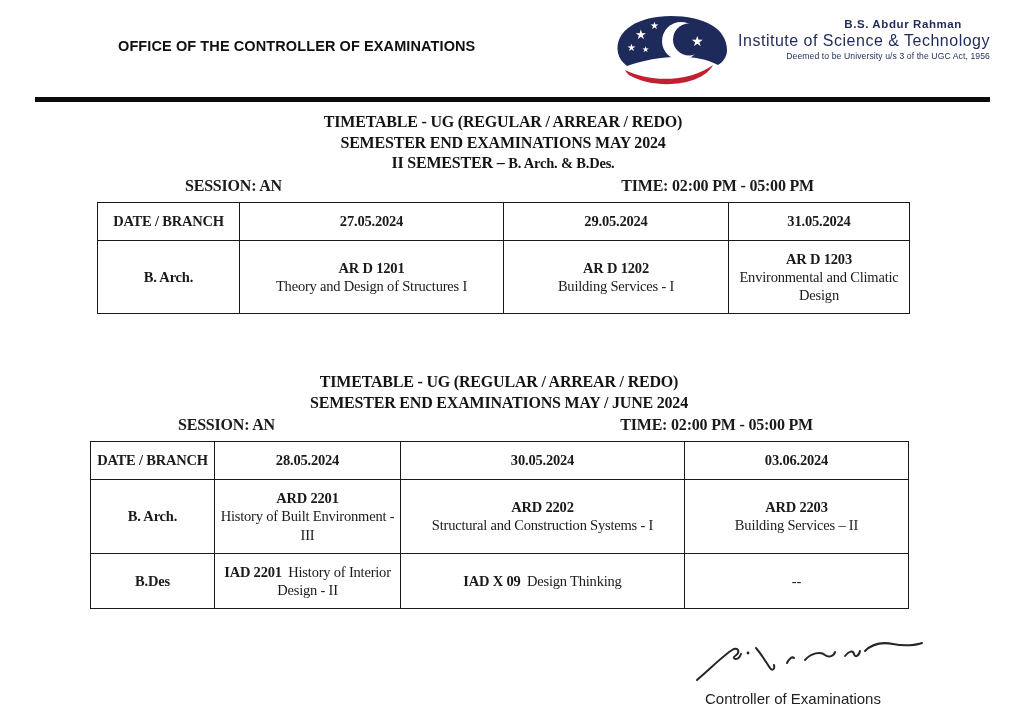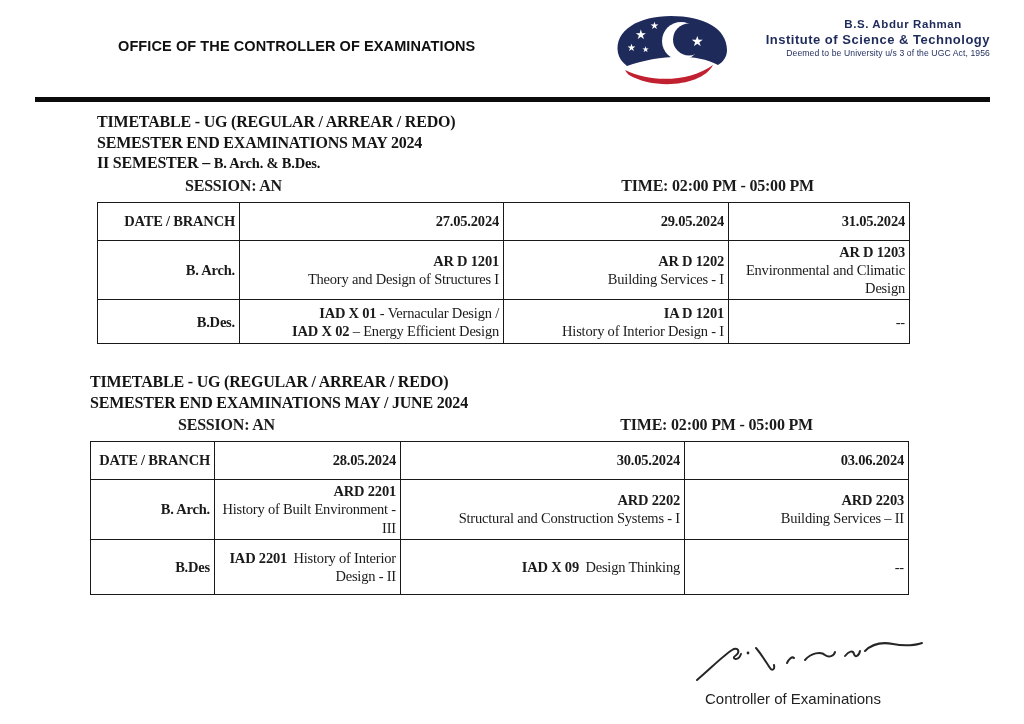--- a/index.html
+++ b/index.html
@@ -15,41 +15,41 @@
     font-family:"Liberation Sans", sans-serif; font-weight:bold;
     font-size:14.5px; color:#101010; letter-spacing:0.1px;
   }
   .logo { position:absolute; left:610px; top:12px; width:382px; height:80px; display:flex; }
   .logo-mark { width:124px; height:76px; flex:0 0 auto; }
   .logo-text { display:flex; flex-direction:column; width:262px; margin-left:-6px; }
   .logo-pre  { font-family:"Liberation Sans", sans-serif; font-weight:bold; font-size:11.5px;
                letter-spacing:0.6px; color:#1e2a5a; align-self:flex-end; margin:6px 28px 0 0; }
   .logo-brand{ font-family:"Liberation Sans", sans-serif; font-weight:bold; font-size:47px;
                line-height:0.88; letter-spacing:0.5px; color:#1e2a5a; margin-top:1px; }
-  .logo-sub  { font-family:"Liberation Sans", sans-serif; font-weight:bold; font-size:13px;
+  .logo-sub  { font-family:"Liberation Sans", sans-serif; font-weight:normal; font-size:16px;
                letter-spacing:0.5px; color:#1e2a5a; align-self:flex-end; margin-top:2px; }
   .logo-tag  { font-family:"Liberation Sans", sans-serif; font-weight:normal; font-size:8.6px;
                letter-spacing:0.1px; color:#1e2a5a; align-self:flex-end; margin-top:1px;padding-left:8px; }
   .rule { position:absolute; left:35px; top:97px; width:955px; height:5px; background:#0b0b0b; }
 
   
   .tt-section { position:absolute; }
   #section-1 { left:97px; top:112px; width:812px; }
   #section-2 { left:90px; top:372px; width:818px; }
 
-  .tt-title { text-align:left; font-weight:bold; font-size:16px; line-height:20.5px;
+  .tt-title { text-align:center; font-weight:bold; font-size:16px; line-height:20.5px;
               letter-spacing:-0.2px; color:#141414; }
   .t3suffix { font-size:14.5px; }
   .session-row { display:flex; justify-content:space-between; font-weight:bold;
                  font-size:16px; padding:3px 95px 0 88px; letter-spacing:-0.2px;text-align:center; }
 
   .tt-table { border-collapse:collapse; table-layout:fixed; width:100%; margin-top:7px; }
   .tt-table td {
-    border:1.7px solid #191919; text-align:right; vertical-align:middle;
-    padding:2px 4px; font-size:14.5px; line-height:1.26; letter-spacing:-0.2px;
+    border:1.7px solid #191919; text-align:center; vertical-align:middle;
+    padding:9px 4px; font-size:14.5px; line-height:1.26; letter-spacing:-0.2px;
   }
   .col-head  { font-weight:bold; font-size:11.5px; }
   .date-head { font-weight:bold; font-size:14.5px; }
   .branch    { font-weight:bold; }
   .code      { font-weight:bold; }
   .gap-rest  { margin-left:3px; }
   .h38 { height:38px; } .h56 { height:56px; } .h44 { height:44px; }
   .h57 { height:57px; } .h55 { height:55px; }
 
   
@@ -123,34 +123,20 @@
         </td>
         <td>
           <span class="code">AR D 1202</span><br>
           <span>Building Services - I</span>
         </td>
         <td>
           <span class="code">AR D 1203</span><br>
           <span>Environmental and Climatic Design</span>
         </td>
       </tr>
-      <tr class="h44">
-        <td class="branch">B.Des.</td>
-        <td>
-          <span class="code">IAD X 01</span>
-          <span>- Vernacular Design /</span><br>
-          <span class="code">IAD X 02</span>
-          <span>– Energy Efficient Design</span>
-        </td>
-        <td>
-          <span class="code">IA D 1201</span><br>
-          <span>History of Interior Design - I</span>
-        </td>
-        <td>--</td>
-      </tr>
     </tbody>
       </table>
   </section>
 
   <section class="tt-section" id="section-2">
     <div class="tt-title">
       <div>TIMETABLE - UG (REGULAR / ARREAR / REDO)</div>
       <div>SEMESTER END EXAMINATIONS MAY / JUNE 2024</div>
     </div>
     <div class="session-row">

